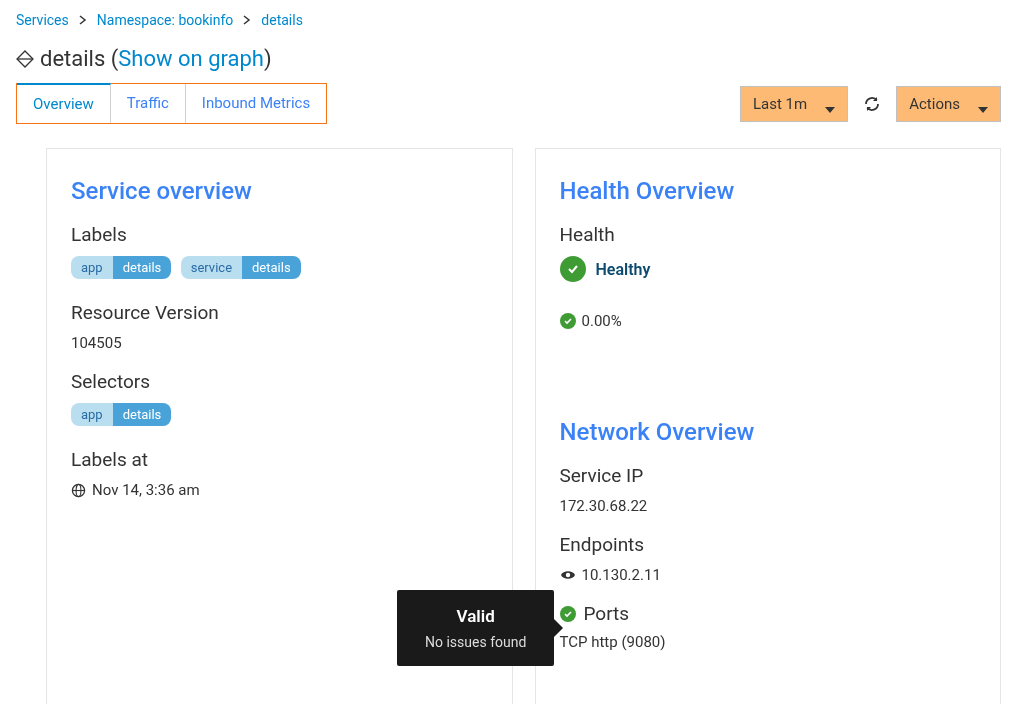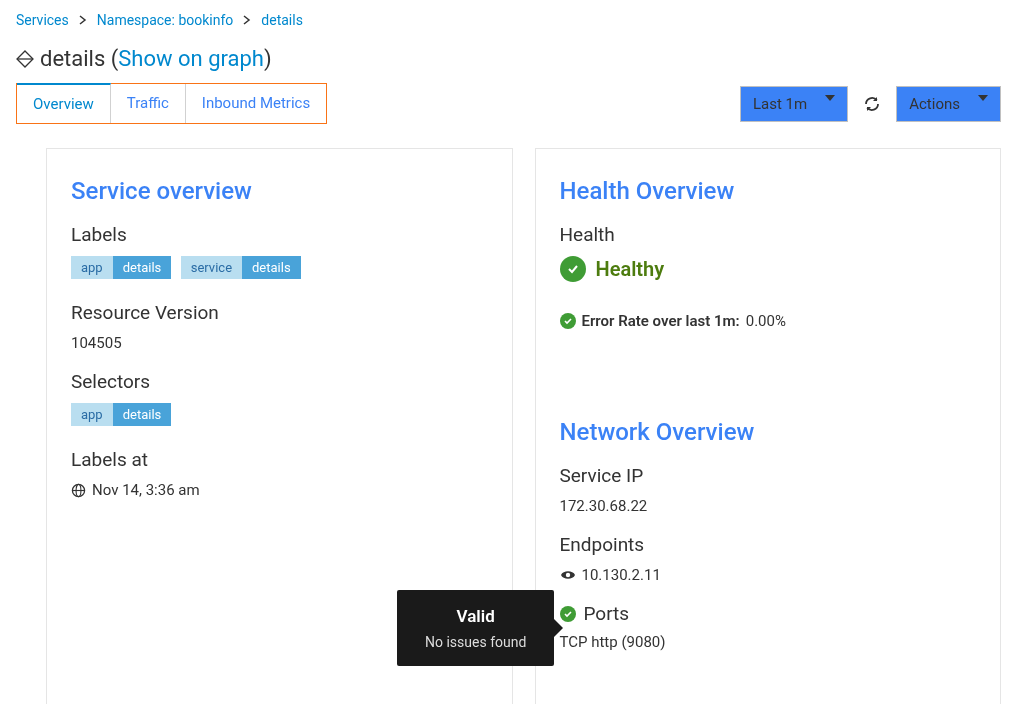--- a/index.html
+++ b/index.html
@@ -54,27 +54,27 @@
     border-top: 2px solid #0088ce;
     margin-top: -1px;
   }
   .controls {
     display: flex;
     align-items: center;
     gap: 10px;
   }
   .dropdown {
     display: flex;
-    align-items: flex-start;
+    align-items: flex-end;
     gap: 18px;
     border: 1px solid #c0c0c0;
     padding: 8px 12px;
     font-size: 15px;
     cursor: pointer;
-    background: #3b82f6;
+    background: #fdba74;
   }
   .refresh-btn {
     width: 28px; height: 28px;
     display: flex; align-items: center; justify-content: center;
     cursor: pointer;
   }
   .panels {
     display: flex;
     gap: 22px;
     padding: 24px 8px 0 46px;
@@ -99,21 +99,21 @@
     font-size: 19px;
     font-weight: 400;
     color: #333;
     margin: 18px 0 10px 0;
   }
   .label-pill {
     display: inline-flex;
     margin-right: 6px;
     margin-bottom: 4px;
     font-size: 13px;
-    border-radius: 0;
+    border-radius: 8px;
     overflow: hidden;
   }
   .label-pill .k {
     background: #b9def0;
     color: #2a6ca5;
     padding: 4px 10px;
   }
   .label-pill .v {
     background: #49a3d9;
     color: #fff;
@@ -132,23 +132,23 @@
     align-items: center;
     gap: 10px;
     margin: 6px 0 30px 0;
   }
   .big-check {
     width: 26px; height: 26px; border-radius: 50%;
     background: #3f9c35;
     display: flex; align-items: center; justify-content: center;
   }
   .healthy-text {
-    color: #4d7c0f;
+    color: #0c4a6e;
     font-weight: 600;
-    font-size: 20px;
+    font-size: 16px;
   }
   .small-check {
     width: 16px; height: 16px; border-radius: 50%;
     background: #3f9c35;
     display: inline-flex; align-items: center; justify-content: center;
     flex-shrink: 0;
   }
   .ports-head {
     display:flex; align-items:center; gap:8px;
     font-size:19px; color:#333; margin:18px 0 8px 0;
@@ -297,21 +297,20 @@
           </svg>
       </span>
       <span class="healthy-text">Healthy</span>
     </div>
     <div class="error-rate-row">
       <span class="small-check">
         <svg width="10" height="10" viewBox="0 0 10 10">
             <path d="M2 5 L4 7 L8 3" fill="none" stroke="#fff" stroke-width="1.6"></path>
           </svg>
       </span>
-      <span style="font-weight:600;">Error Rate over last 1m:</span>
       <span>0.00%</span>
     </div>
 
     <h2 class="section-sub">Network Overview</h2>
 
     <div class="subhead">Service IP</div>
     <div class="value-line">172.30.68.22</div>
 
     <div class="subhead">Endpoints</div>
     <div class="value-line">

